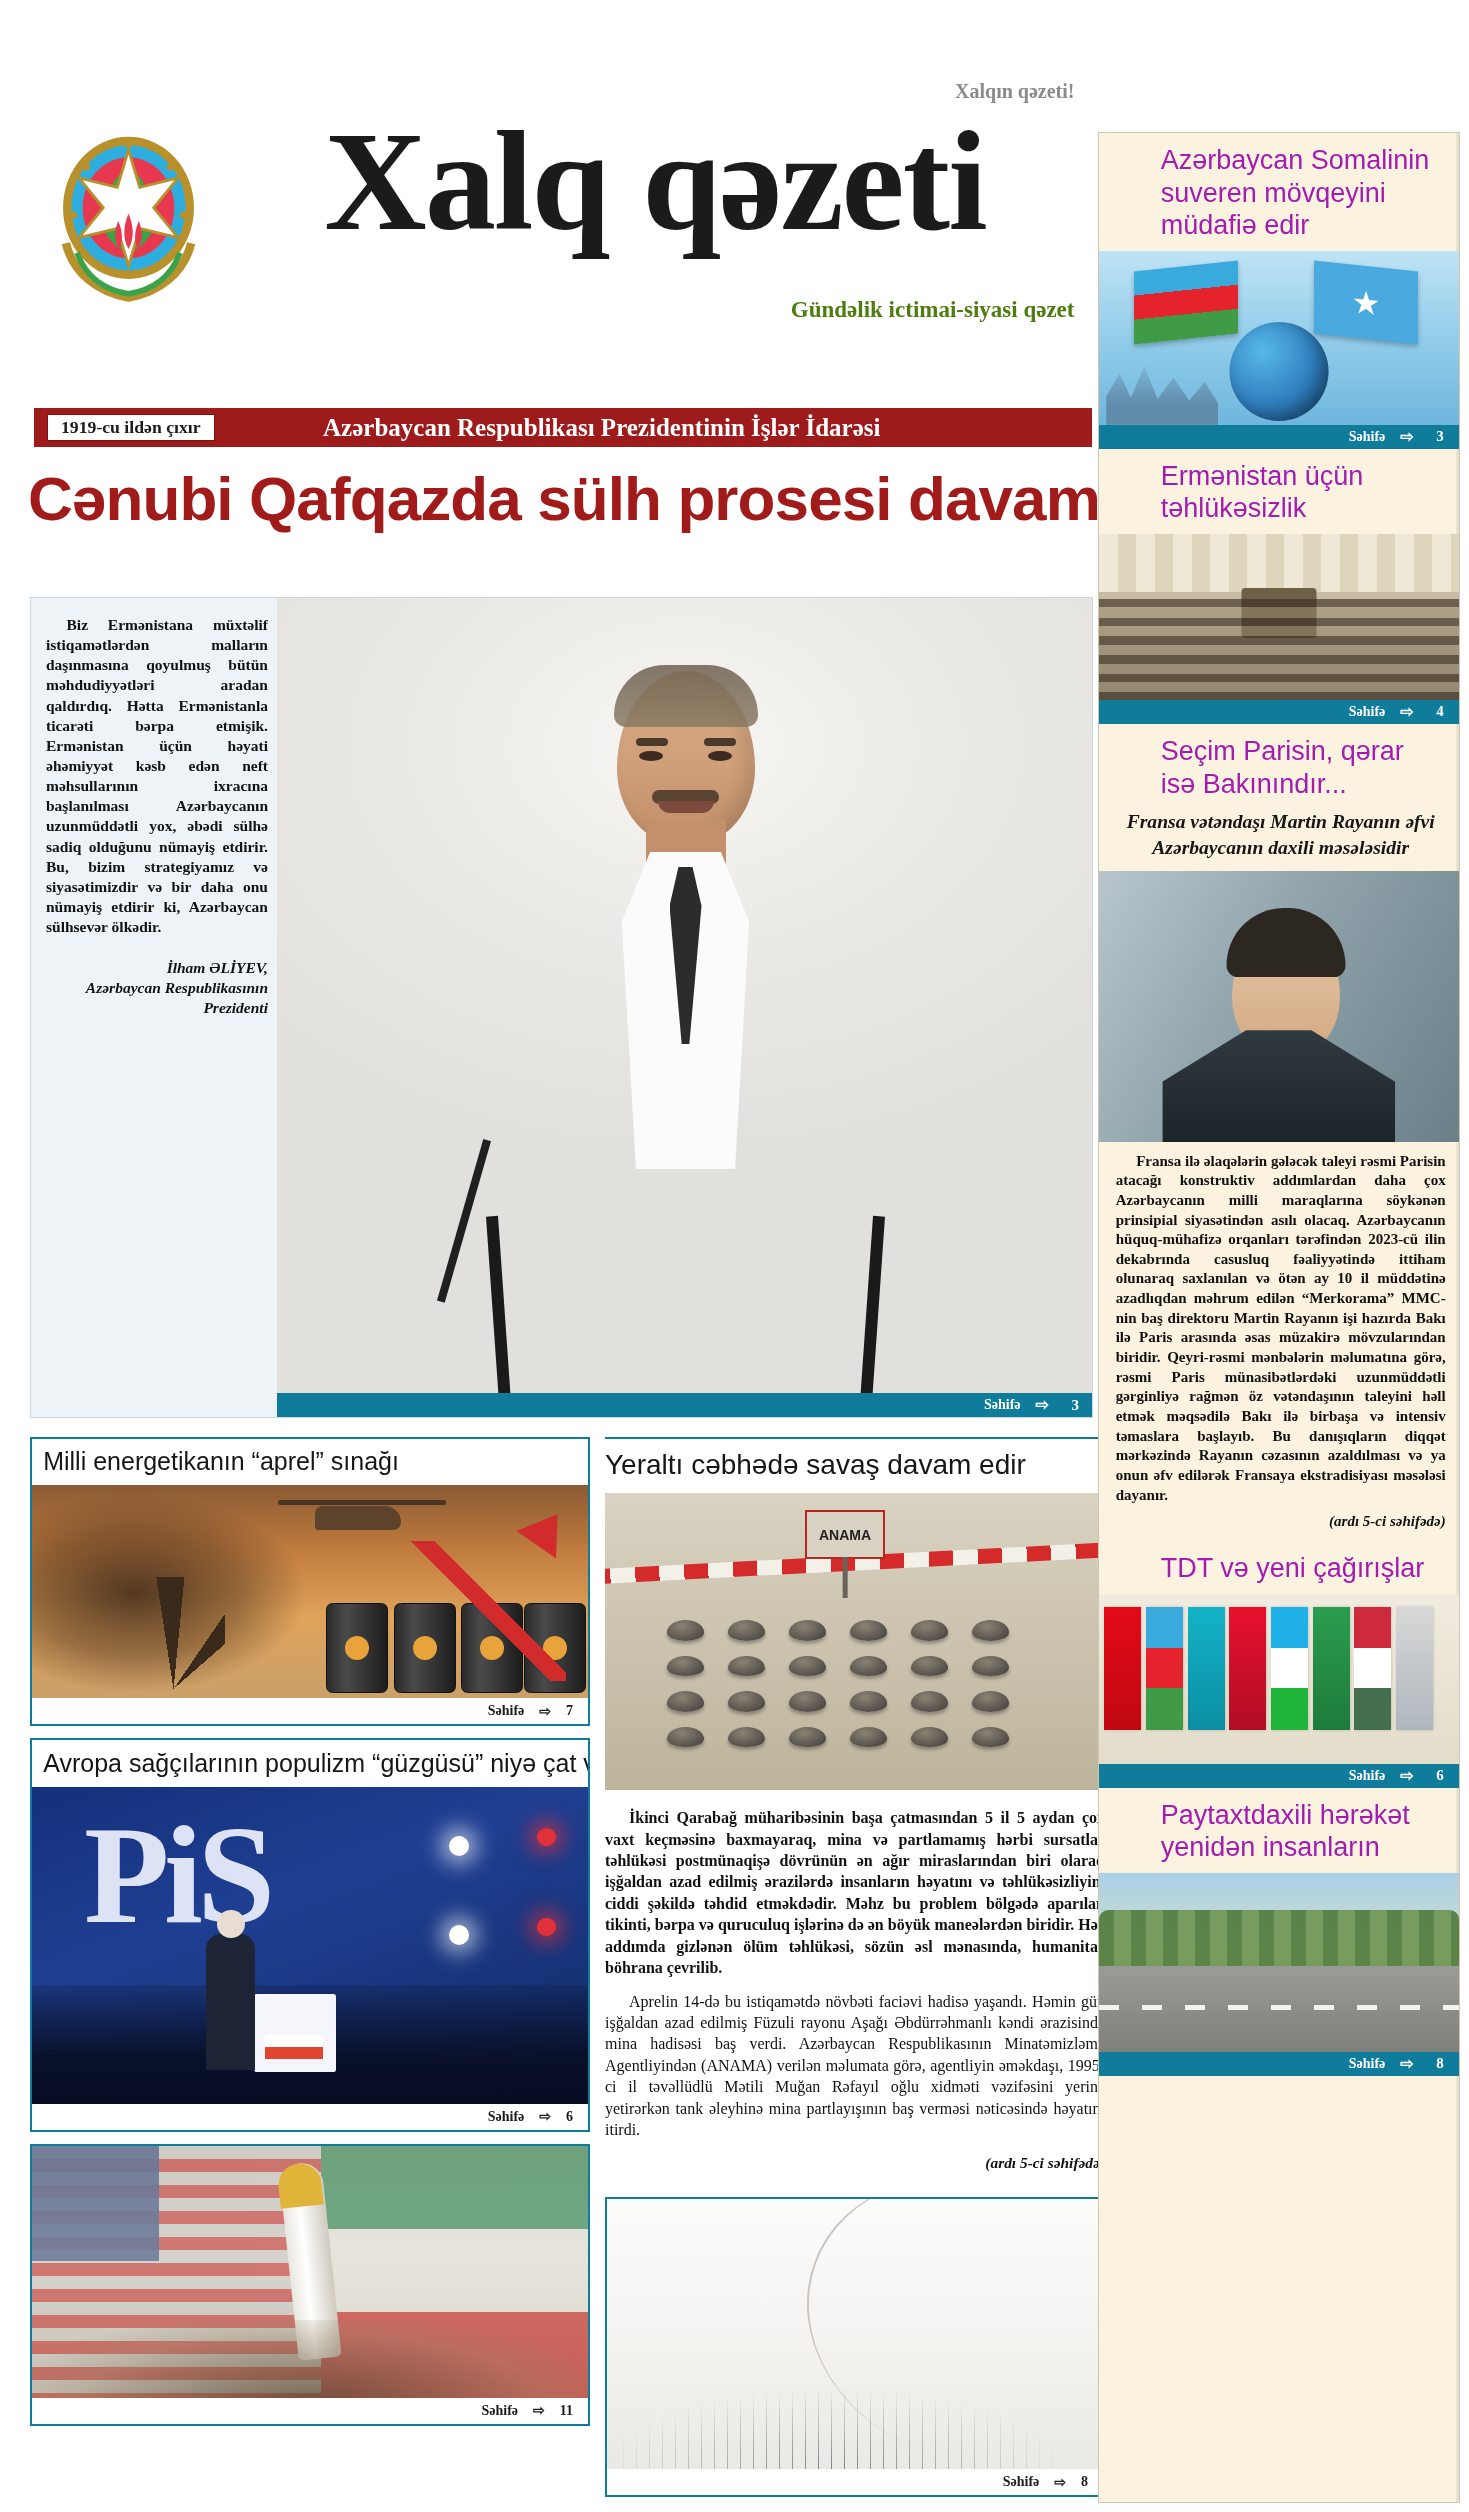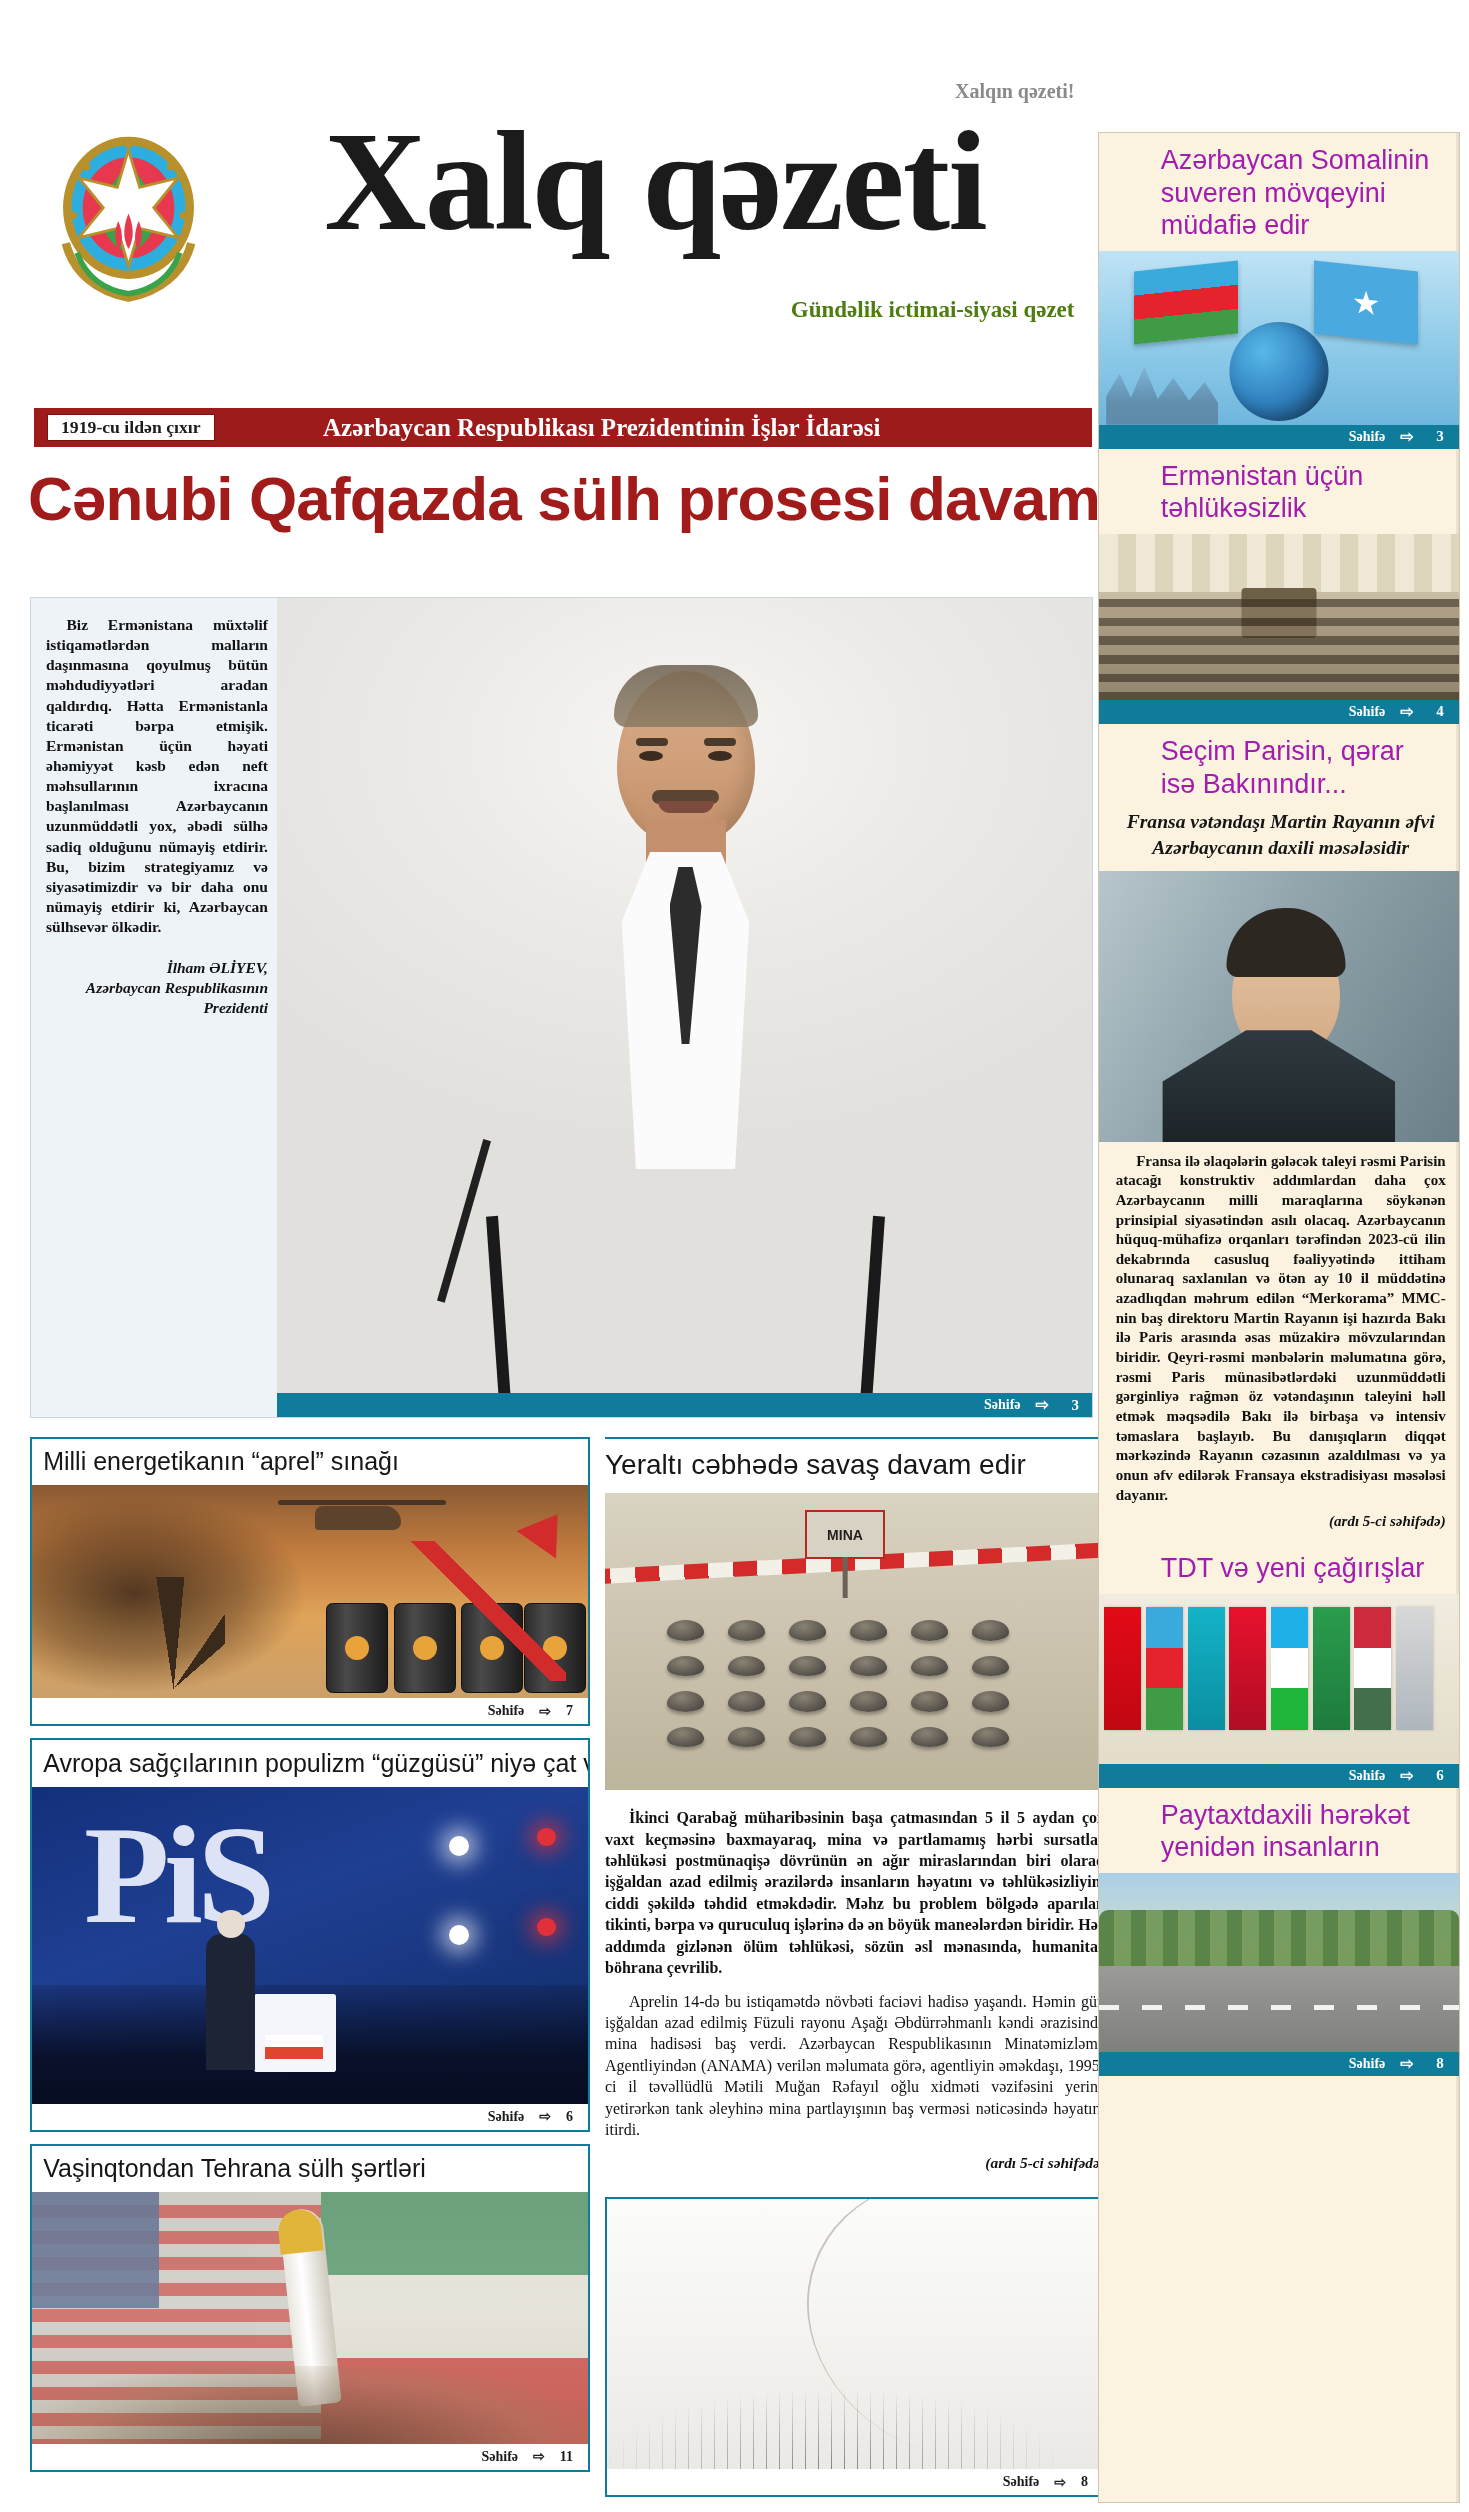--- a/index.html
+++ b/index.html
@@ -769,42 +769,41 @@
         <div class="speaker"></div>
       </div>
       <div class="pageref-white">
         <span>Səhifə</span>
         <span class="arrow">⇨</span>
         <span class="num">6</span>
       </div>
     </div>
 
     <div class="card">
-      <div class="card-title">Vaşinqtondan Tehrana sülh şərtləri</div>
       <div class="card-photo ph-missile">
         <div class="flag-us"></div>
         <div class="flag-ir"></div>
         <div class="rocket"></div>
         <div class="dust"></div>
       </div>
       <div class="pageref-white">
         <span>Səhifə</span>
         <span class="arrow">⇨</span>
         <span class="num">11</span>
       </div>
     </div>
   </div>
 
   <div class="col-mid">
 
     <div class="mid-title">Yeraltı cəbhədə savaş davam edir</div>
 
     <div class="ph-mine">
       <div class="tape"></div>
-      <div class="sign">MINA</div>
+      <div class="sign">ANAMA</div>
       <div class="mine-grid">
         <div class="mine-row">
           <span class="mine"></span>
           <span class="mine"></span>
           <span class="mine"></span>
           <span class="mine"></span>
           <span class="mine"></span>
           <span class="mine"></span>
         </div>
         <div class="mine-row">

